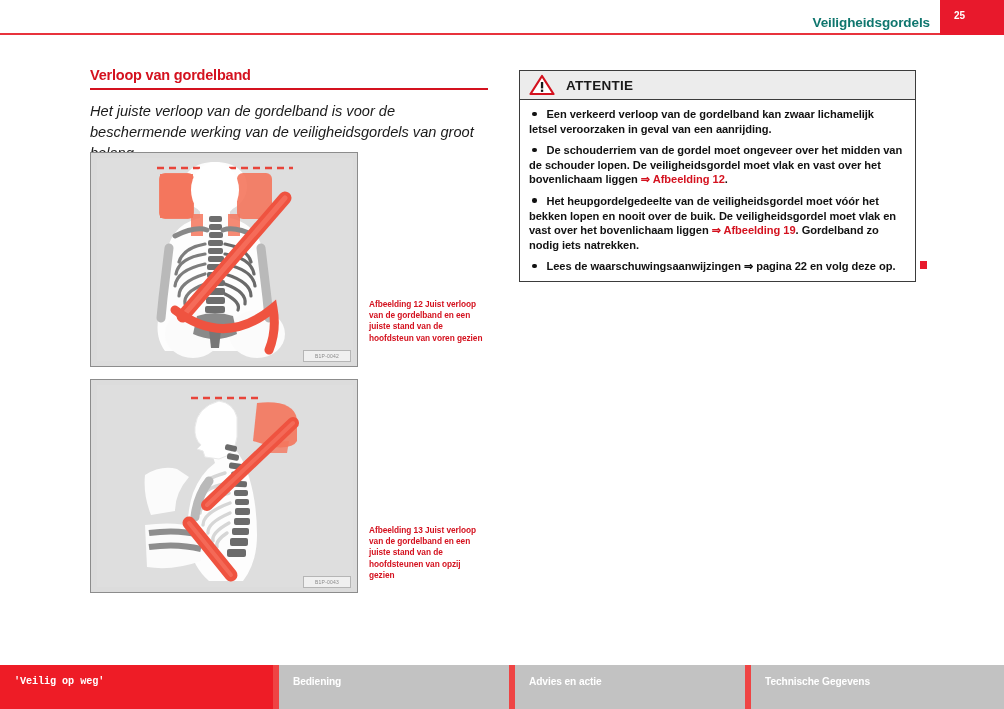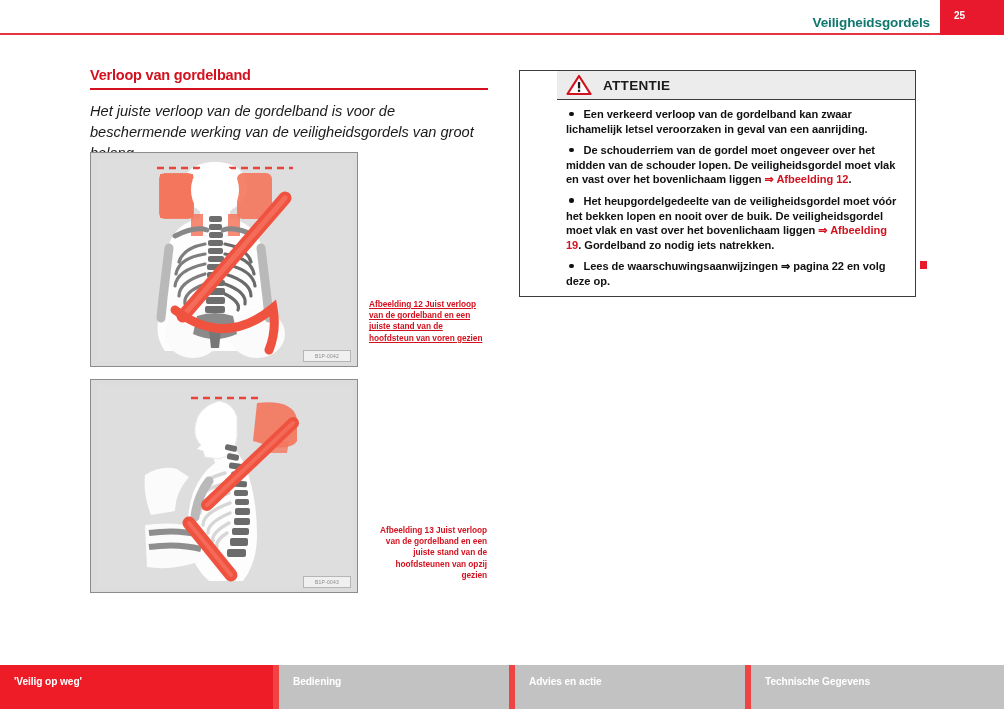--- a/index.html
+++ b/index.html
@@ -119,33 +119,32 @@
 
   .figure-caption {
     position: absolute;
     font-size: 8.3px;
     font-weight: bold;
     color: #d4121f;
     line-height: 11.2px;
     width: 118px;
     letter-spacing: -0.05px;
   }
-  #figure-1-caption { left: 369px; top: 299px; text-decoration: underline; }
-  #figure-2-caption { left: 369px; top: 525px; text-align: right; }
+  #figure-1-caption { left: 369px; top: 299px; }
+  #figure-2-caption { left: 369px; top: 525px; }
 
   
   #warning-box {
     position: absolute;
     left: 519px;
     top: 70px;
     width: 397px;
     border: 1px solid #3b3b3b;
     box-sizing: border-box;
     background: #ffffff;
-    padding-left: 37px;
   }
   #warning-header {
     background: #ececec;
     border-bottom: 1px solid #3b3b3b;
     height: 29px;
     display: flex;
     align-items: center;
     padding-left: 9px;
     box-sizing: border-box;
   }
@@ -373,17 +372,17 @@
   <div id="warning-body">
       <div class="warning-item"><span class="bullet-dot"></span><span>Een verkeerd verloop van de gordelband kan zwaar lichamelijk letsel veroorzaken in geval van een aanrijding.</span></div>
       <div class="warning-item"><span class="bullet-dot"></span><span>De schouderriem van de gordel moet ongeveer over het midden van de schouder lopen. De veiligheidsgordel moet vlak en vast over het bovenlichaam liggen </span><span class="xref">⇒ Afbeelding 12</span><span>.</span></div>
       <div class="warning-item"><span class="bullet-dot"></span><span>Het heupgordelgedeelte van de veiligheidsgordel moet vóór het bekken lopen en nooit over de buik. De veiligheidsgordel moet vlak en vast over het bovenlichaam liggen </span><span class="xref">⇒ Afbeelding 19</span><span>. Gordelband zo nodig iets natrekken.</span></div>
       <div class="warning-item"><span class="bullet-dot"></span><span>Lees de waarschuwingsaanwijzingen ⇒ pagina 22 en volg deze op.</span></div>
     </div>
 </div>
 <div id="warning-marker"></div>
 
 <div id="footer-nav">
-    <div class="footer-tab active" style="width: 274px;"><span>'Veilig op weg'</span></div>
+    <div class="footer-tab active" style="width: 274px; font-family: Liberation Mono, monospace;"><span>'Veilig op weg'</span></div>
     <div class="footer-tab inactive" style="width: 237px;"><span>Bediening</span></div>
     <div class="footer-tab inactive" style="width: 237px;"><span>Advies en actie</span></div>
     <div class="footer-tab inactive" style="width: 260px;"><span>Technische Gegevens</span></div>
   </div>
 
 </body></html>

